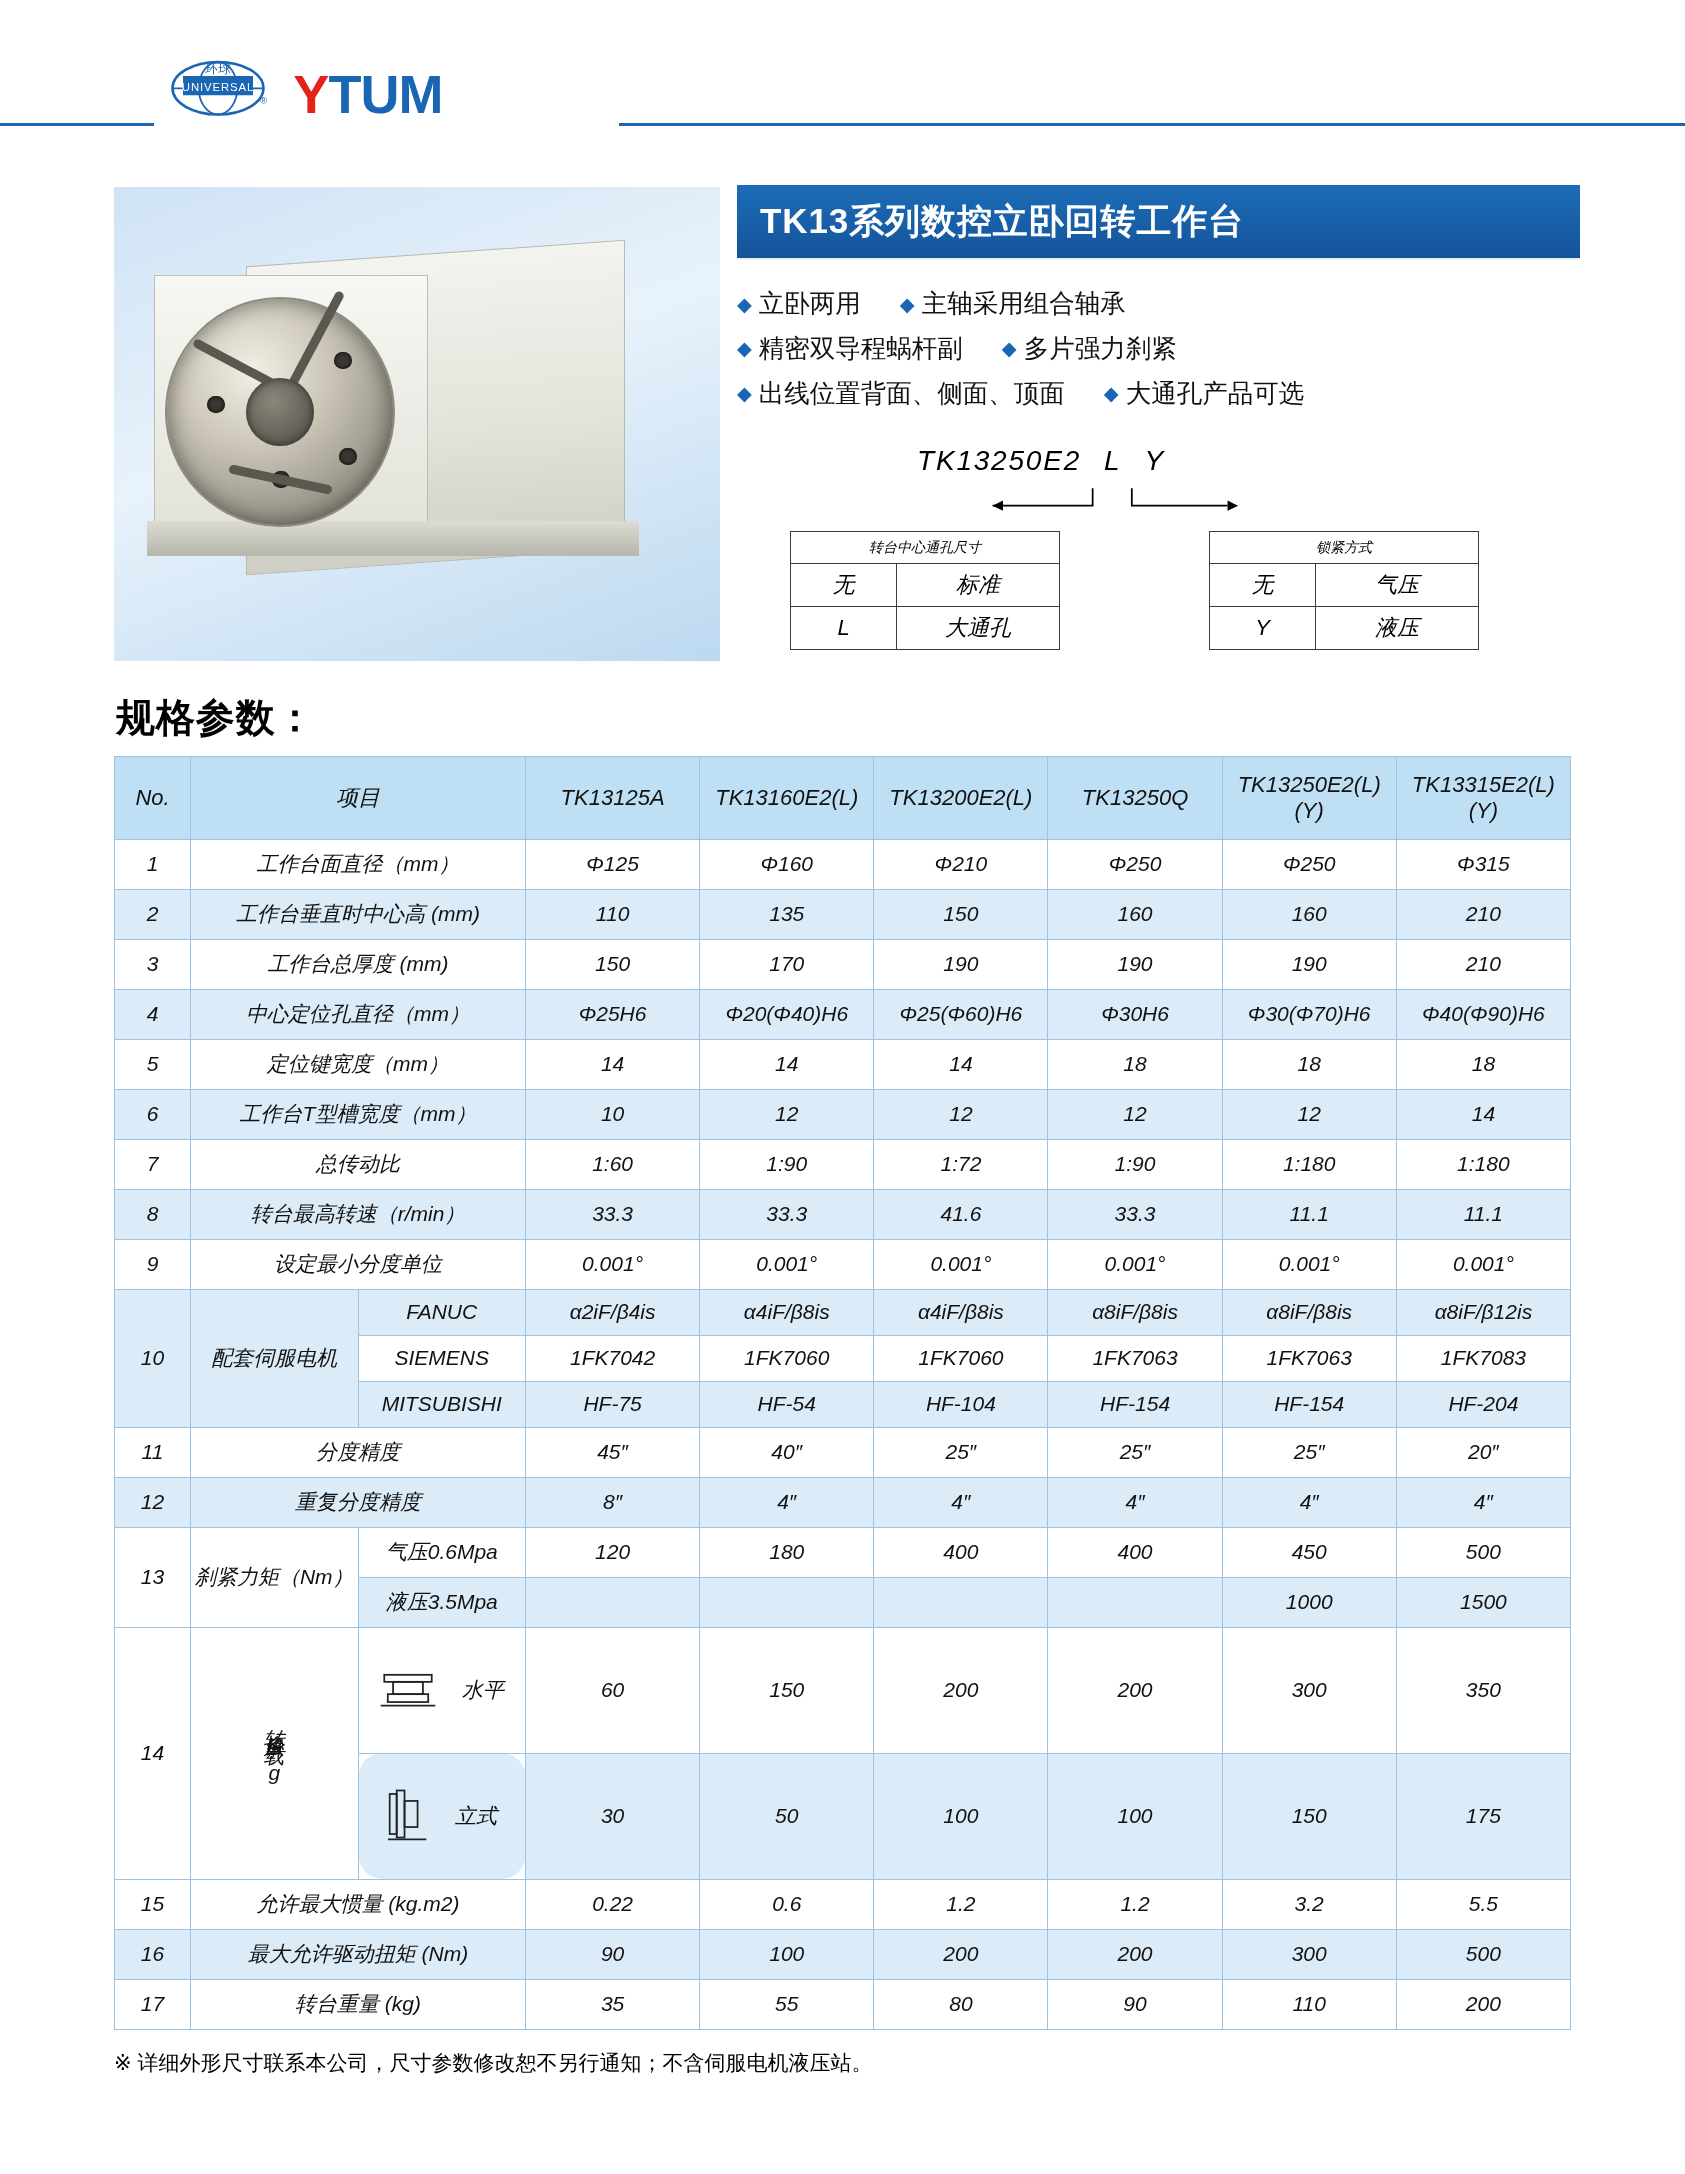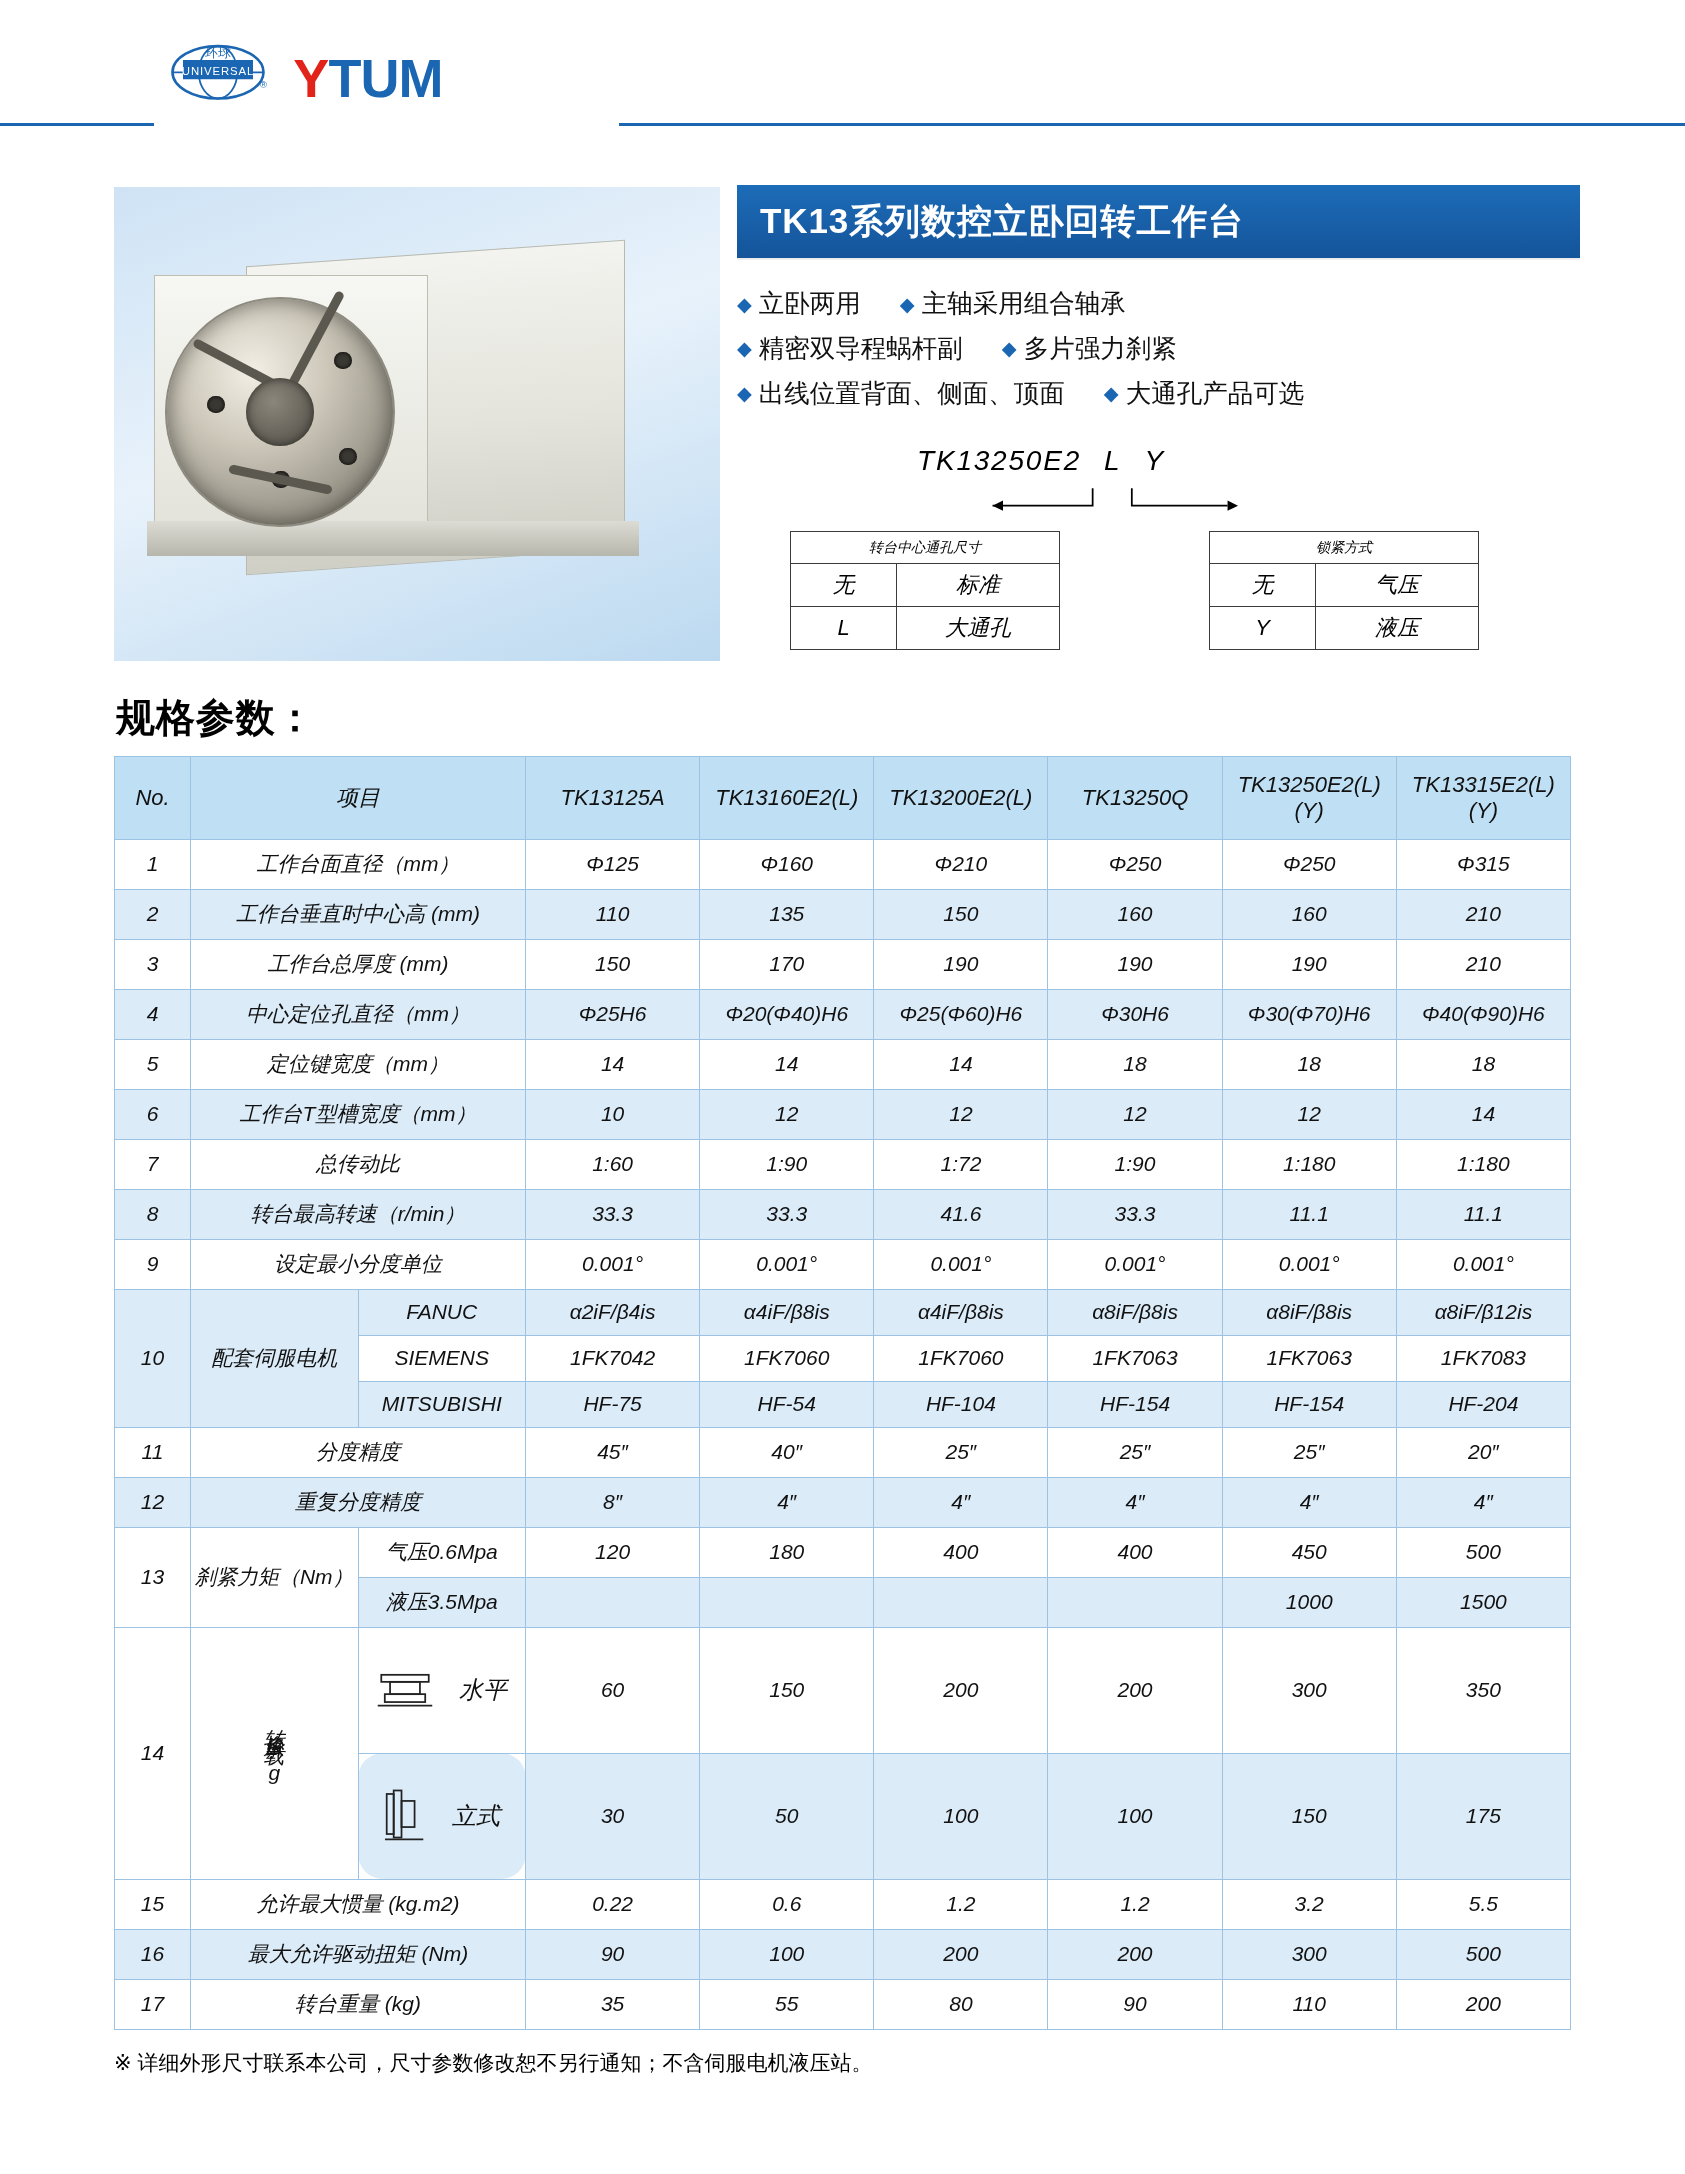--- a/index.html
+++ b/index.html
@@ -10,21 +10,21 @@
     color:#000;
     -webkit-font-smoothing:antialiased;
   }
   .page{position:relative;width:1685px;min-height:2174px;box-sizing:border-box;padding:0;}
 
   
   .header{position:relative;height:176px;}
   .hdr-rule{position:absolute;left:0;right:0;top:123px;height:2.6px;background:#1b66b3;}
   .hdr-rule.left{left:0;width:154px;}
   .hdr-rule.right{left:619px;right:0;width:auto;}
-  .logo-wrap{position:absolute;left:162px;top:37px;display:flex;align-items:center;gap:19.3px;}
+  .logo-wrap{position:absolute;left:162px;top:53px;display:flex;align-items:center;gap:19.3px;}
   .logo-mark{position:relative;width:112px;height:81px;}
   .logo-mark svg{display:block;}
   .ytum{font-size:54px;font-weight:bold;color:#1b66b3;letter-spacing:-0.9px;line-height:1;font-family:"Liberation Sans",sans-serif;}
   .ytum .yy{color:#e2231a;}
 
   
   .hero{position:relative;margin:0 0 0 0;height:492px;}
   .photo{
     position:absolute;left:114px;top:10.5px;width:606px;height:474px;
     background:linear-gradient(160deg,#cfe3f5 0%,#e8f2fb 45%,#bcd9f0 100%);
@@ -108,21 +108,21 @@
   .c-no{width:68px;}
   .c-item{width:327px;}
   .sub-l{width:167px;}
   .sub-r{width:160px;}
   td.itemcell{text-align:center;}
   .vert{
     writing-mode:vertical-rl;text-orientation:upright;
     letter-spacing:5.3px;font-size:21px;line-height:1.1;
   }
   .icon-cell{display:flex;align-items:center;justify-content:center;gap:24.6px;}
-  .icon-cell .lbl{font-size:24px;}
+  .icon-cell .lbl{font-size:21px;}
   .foot-note{font-size:21px;margin:19.3px 0 35px 114px;}
 </style>
 </head>
 <body>
 
 <div class="page">
 
   <div class="header">
     <div class="hdr-rule left"></div>
     <div class="hdr-rule right"></div>

